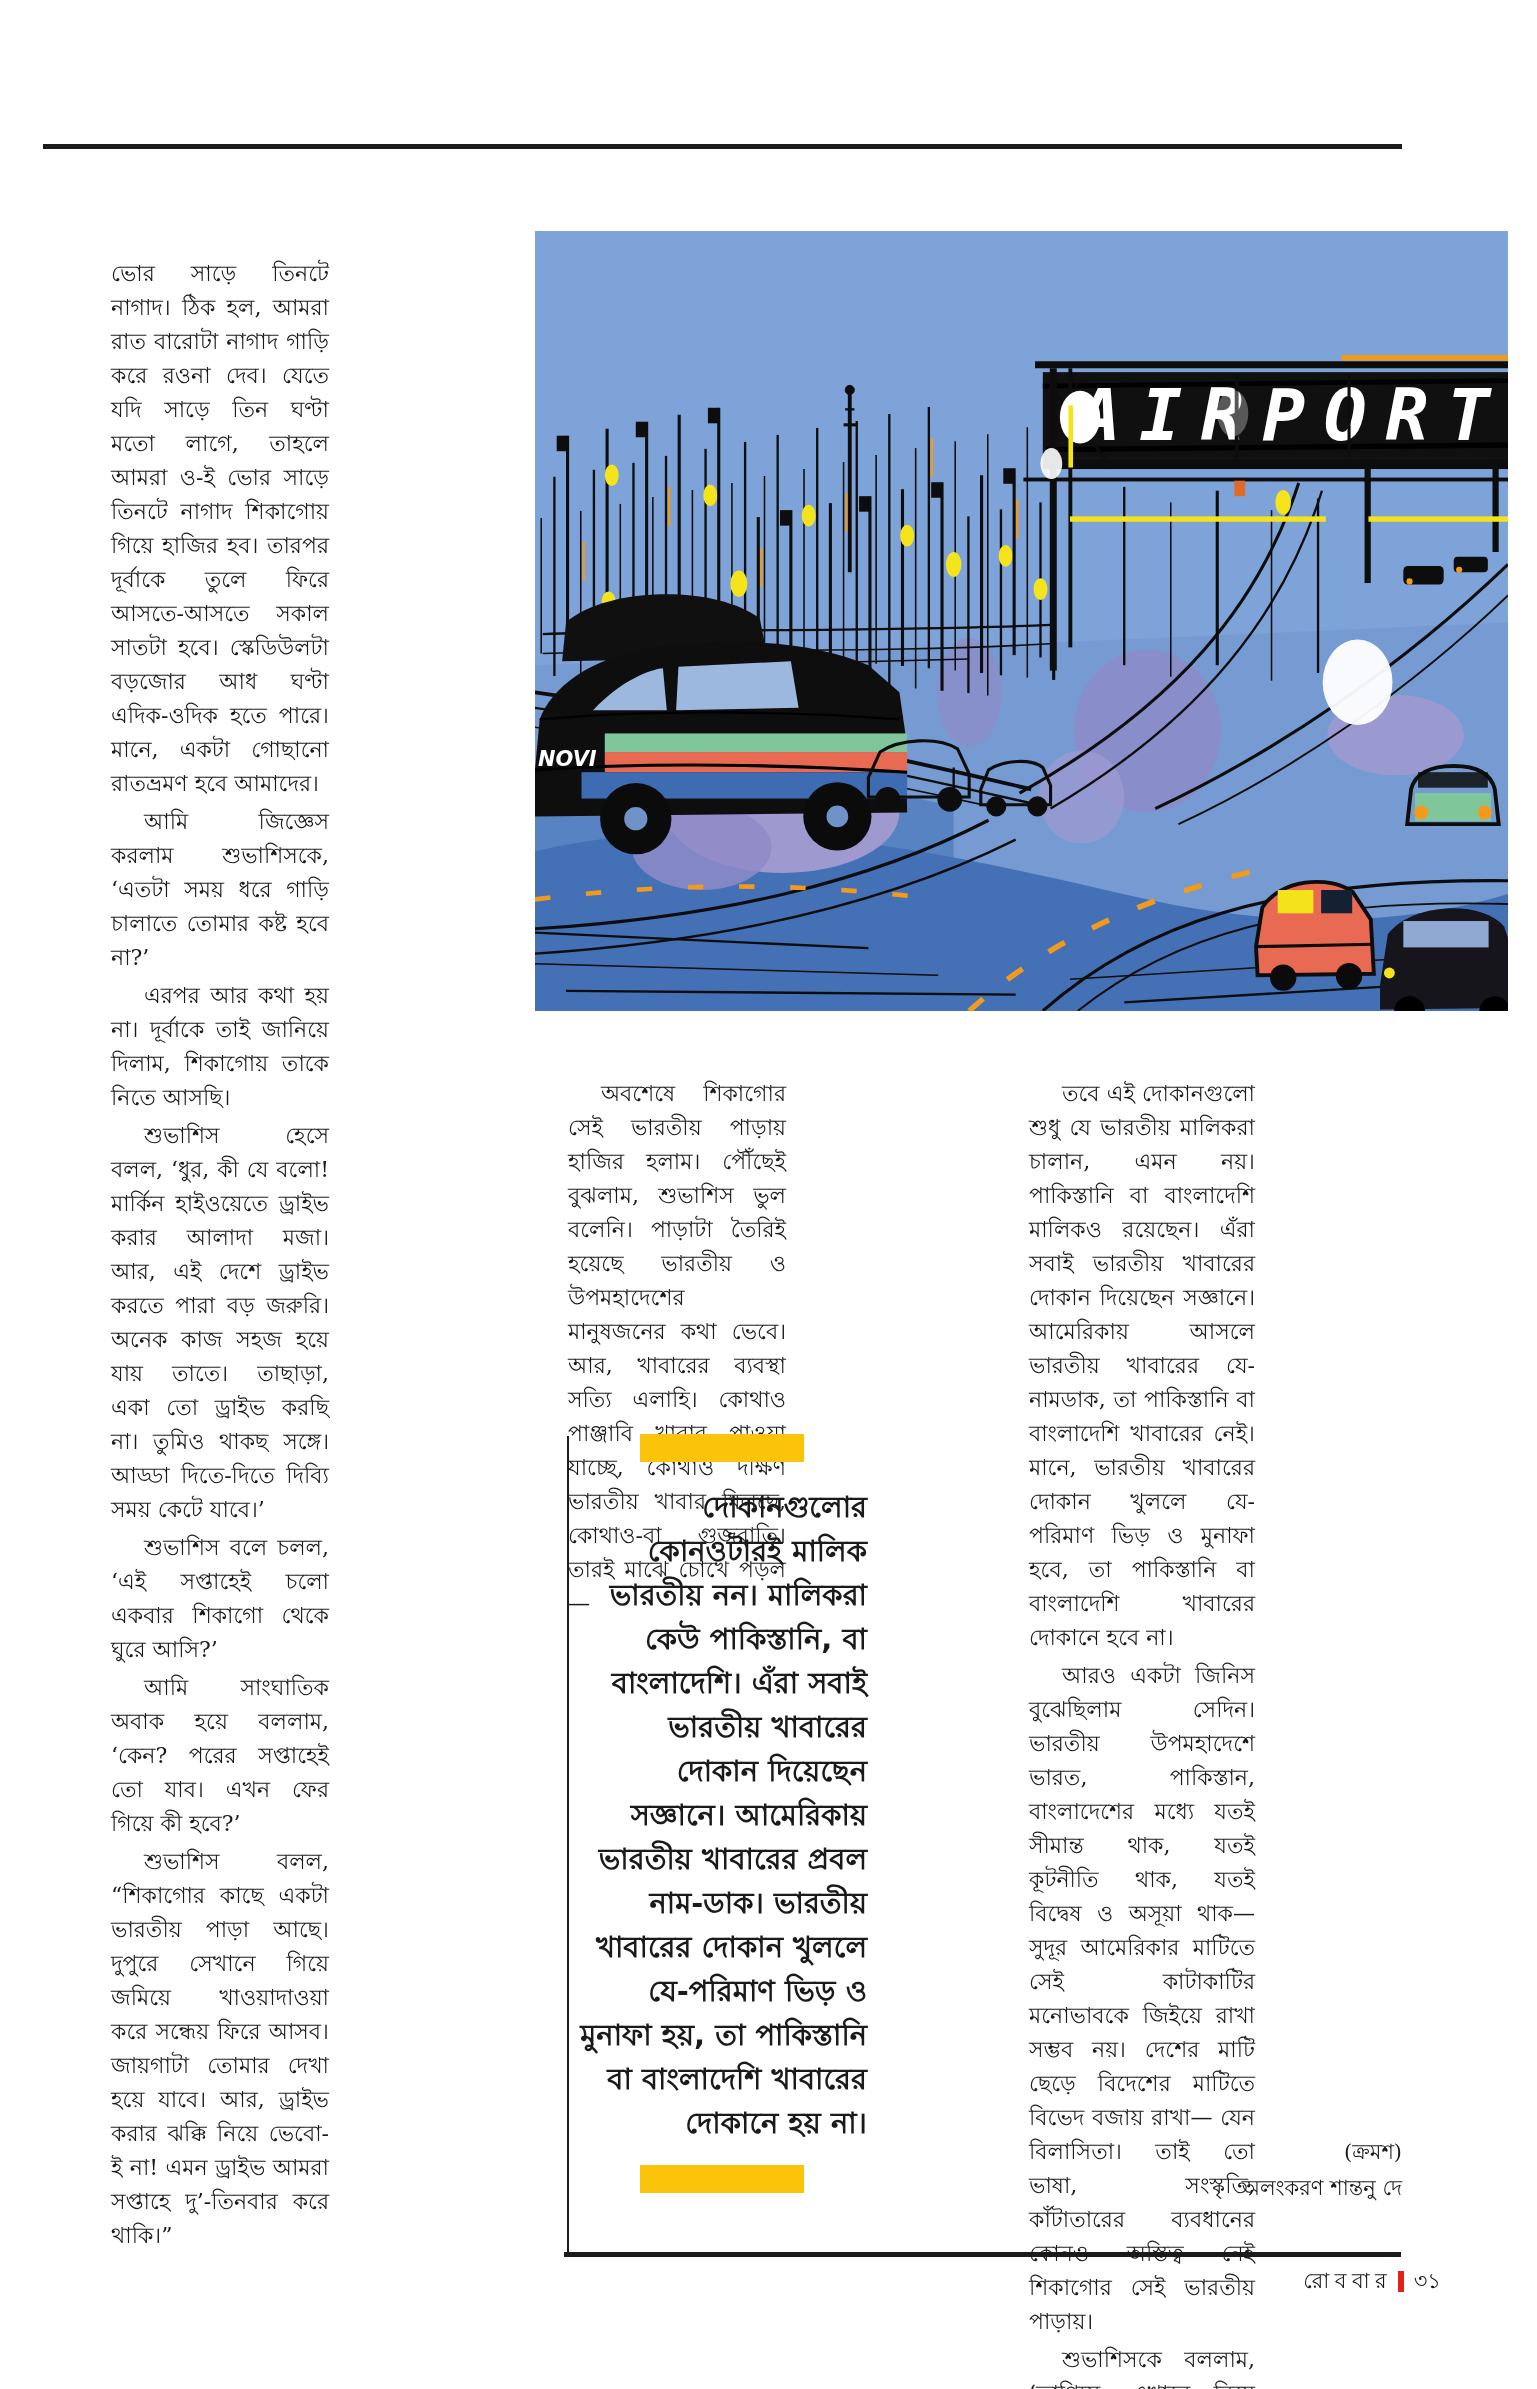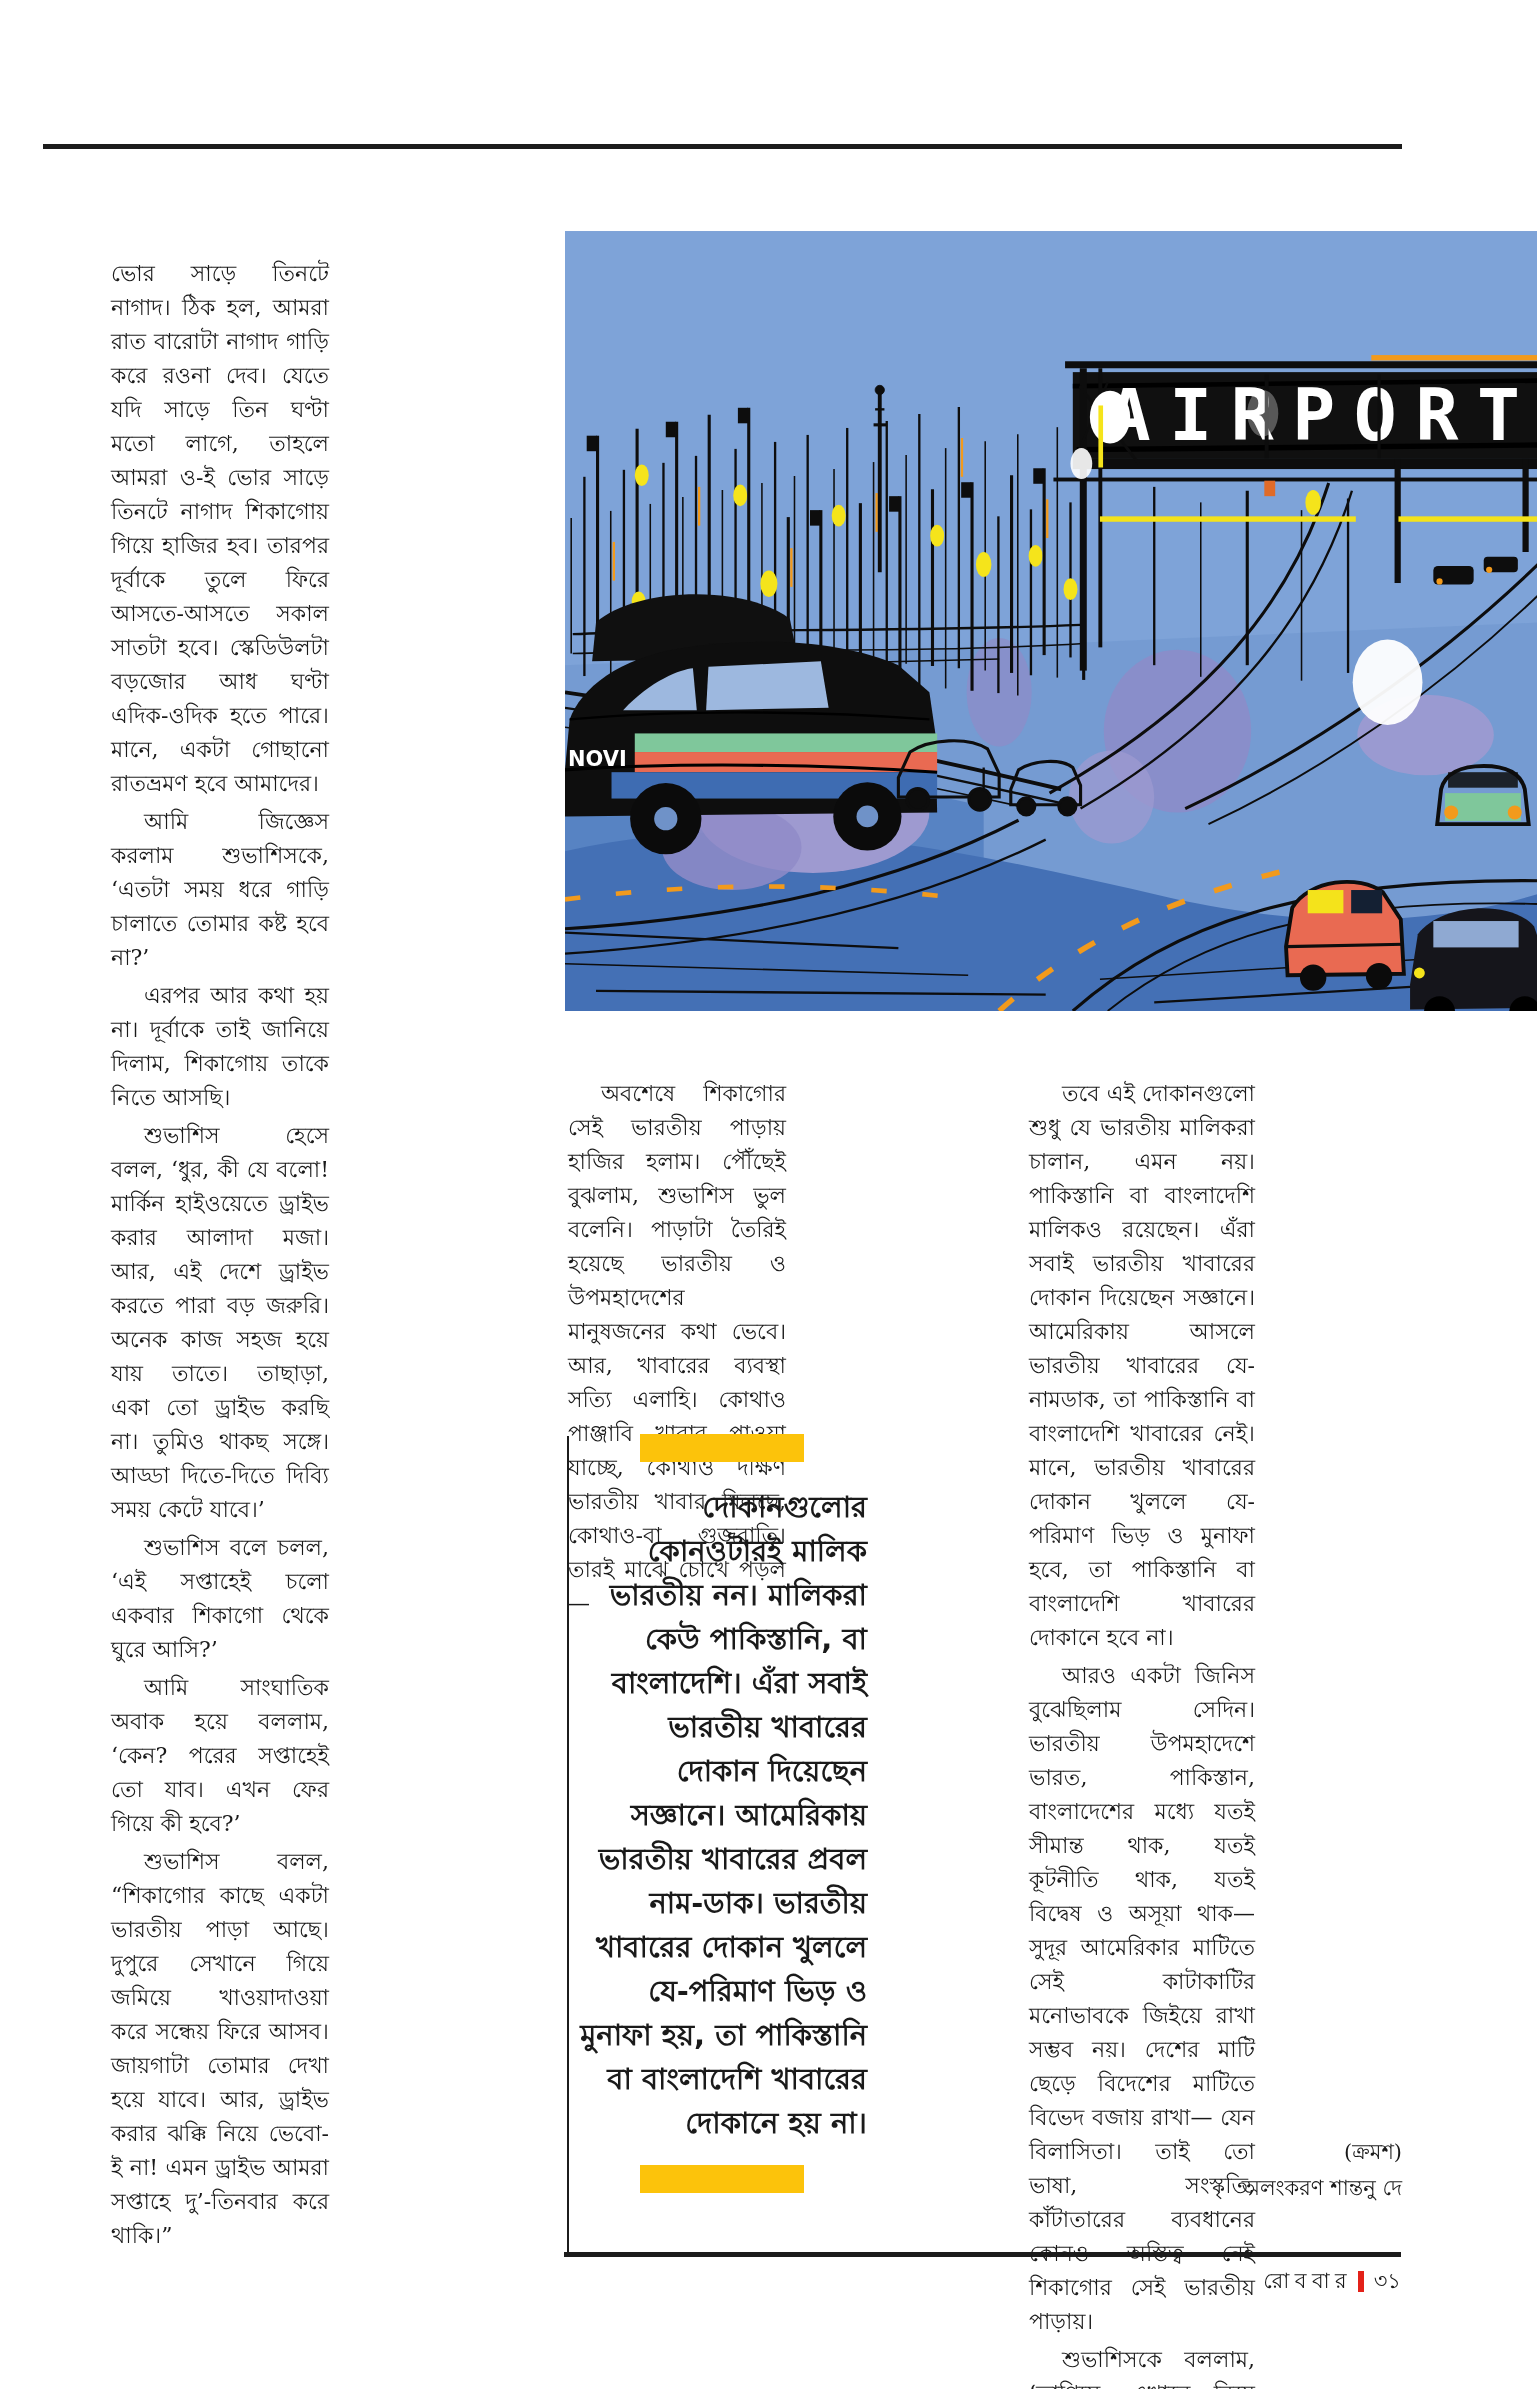--- a/index.html
+++ b/index.html
@@ -21,27 +21,27 @@
 
   #quote-block{position:absolute;left:577px;top:1434px;width:290px;text-align:right;}
   .qbar{width:164px;height:28px;background:#FCC30B;margin:0 auto;}
   #quote-text{font-size:29px;font-weight:700;line-height:44px;margin:23px 0 20px 0;
     font-family:"DejaVu Sans","Liberation Sans",sans-serif;}
 
   #credits{position:absolute;left:1014px;top:2134px;width:388px;text-align:right;
     font-size:21px;line-height:36px;}
   #credits .credit-line{display:block;}
 
-  #page-footer{position:absolute;left:936px;top:2265px;width:465px;text-align:right;
+  #page-footer{position:absolute;left:976px;top:2265px;width:465px;text-align:right;
     font-size:21px;font-family:"DejaVu Sans","Liberation Sans",sans-serif;}
   #brand{letter-spacing:5.4px;}
   .red-sep{display:inline-block;width:6.2px;height:21px;background:#E32119;
     vertical-align:-3.9px;margin:0 9.3px 0 6.2px;}
 
-  #illustration{position:absolute;left:565px;top:231px;width:973px;height:780px;overflow:hidden;}
+  #illustration{position:absolute;left:535px;top:231px;width:973px;height:780px;overflow:hidden;font-style:italic;}
   #illustration svg{display:block;}
 </style>
 </head>
 <body>
 
 <div id="top-rule" class="rule"></div>
 <div id="quote-rule" class="rule"></div>
 <div id="bottom-rule" class="rule"></div>
 
 <div id="illustration">

